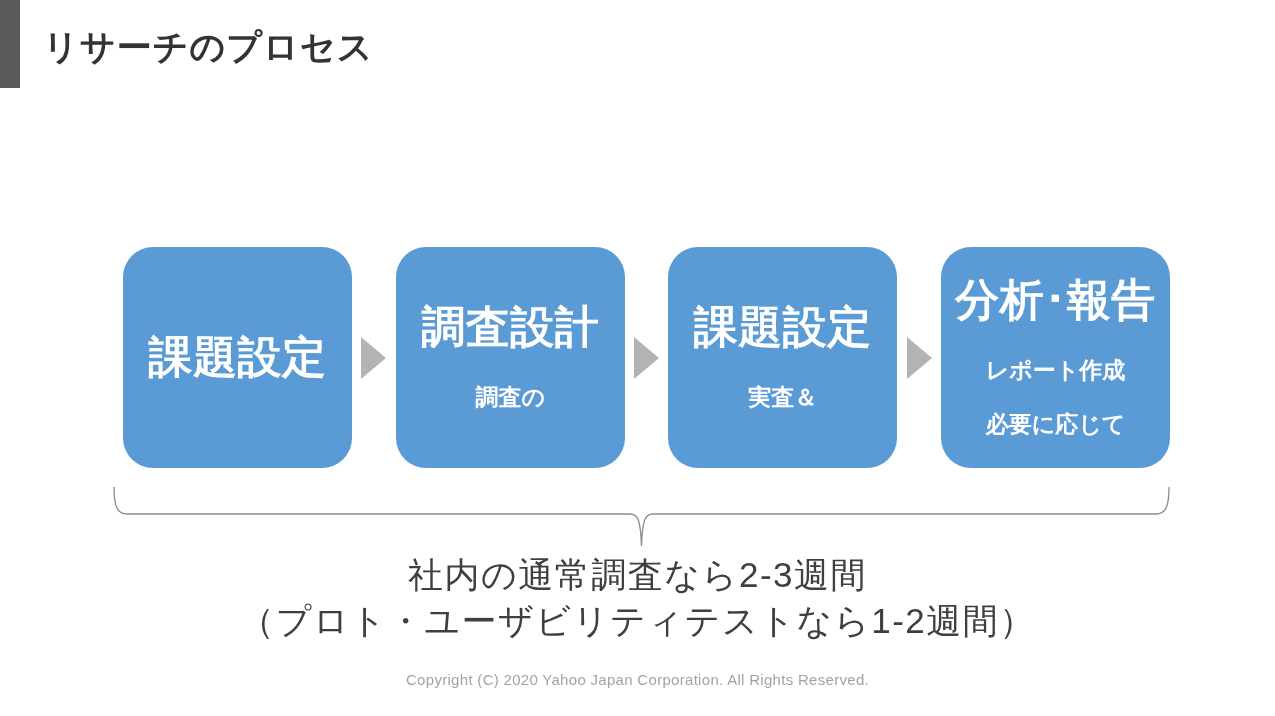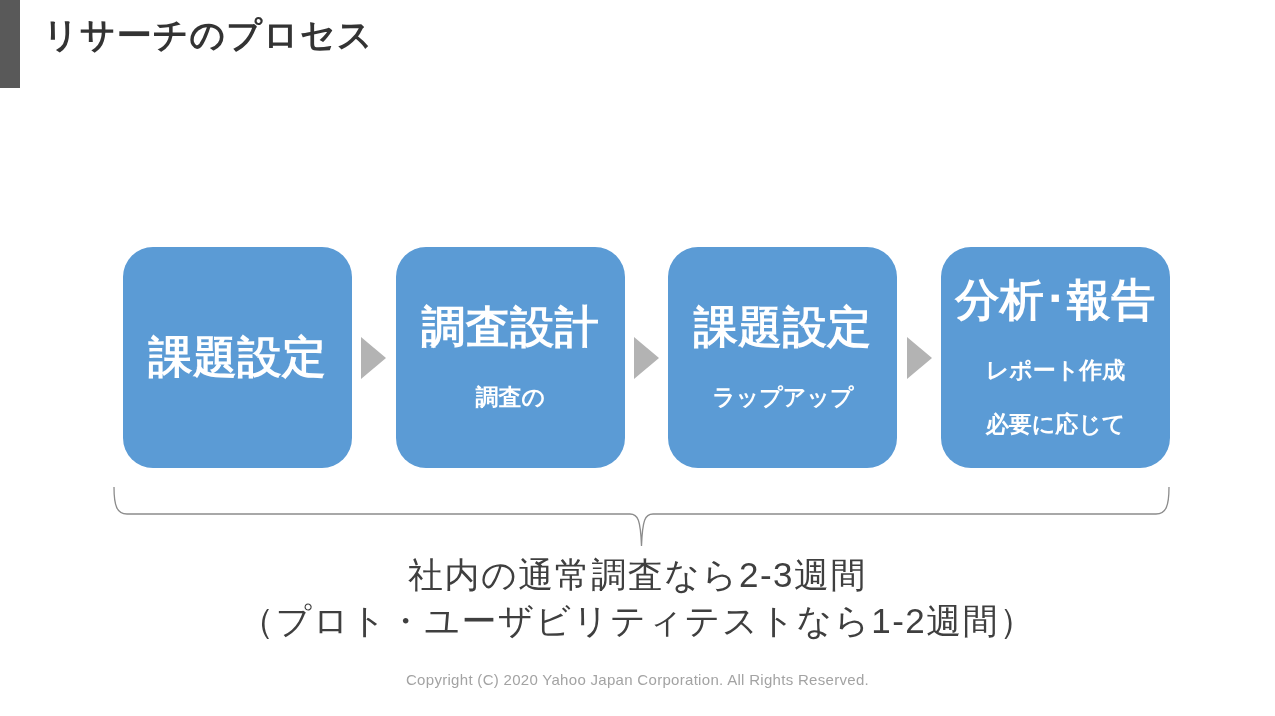--- a/index.html
+++ b/index.html
@@ -22,21 +22,21 @@
     overflow:hidden;
   }
   .accent-bar{
     position:absolute;
     left:0;top:0;
     width:20px;height:88px;
     background:var(--accent-bar-gray);
   }
   .slide-title{
     position:absolute;
-    left:43px;top:12px;
+    left:43px;top:24px;
     font-size:35px;
     font-weight:800;
     letter-spacing:1px;
     color:var(--title-color);
   }
   .process-row{
     position:absolute;
     left:113px;top:247px;
     width:1057px;height:221px;
     display:flex;
@@ -131,21 +131,21 @@
       </div>
     </div>
 
     <div class="step-gap">
       <div class="arrow-right"></div>
     </div>
 
     <div class="step-box">
       <div class="step-heading">課題設定</div>
       <div class="step-sub">
-        <span>ラップアップ</span>
+        <span>実査＆</span>
       </div>
     </div>
 
     <div class="step-gap">
       <div class="arrow-right"></div>
     </div>
 
     <div class="step-box">
       <div class="step-heading">分析･報告</div>
       <div class="step-sub">

